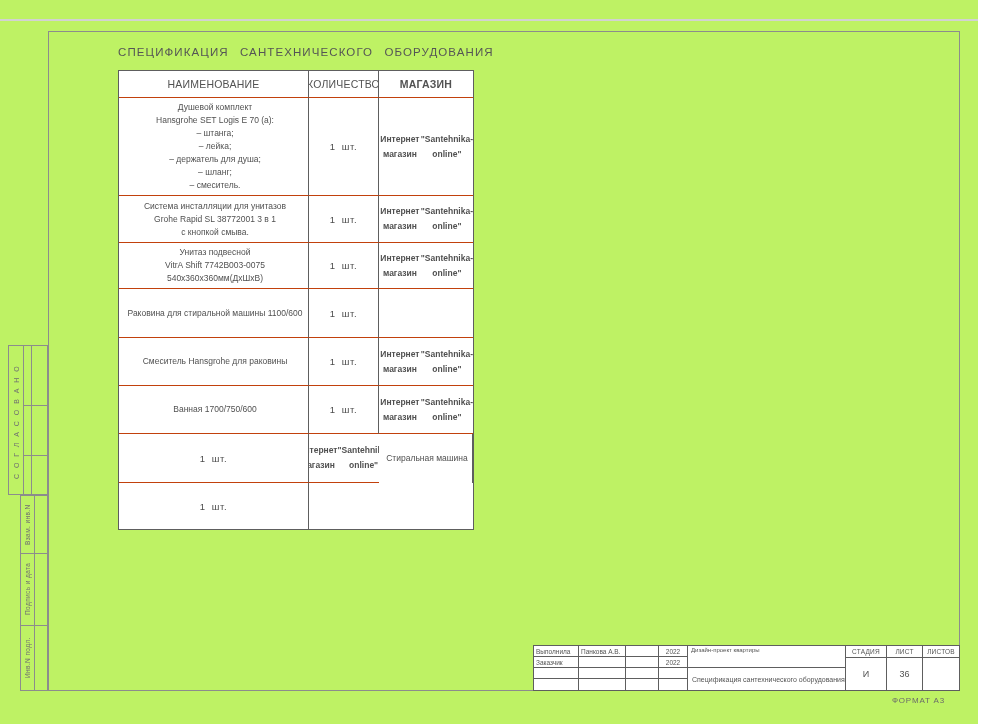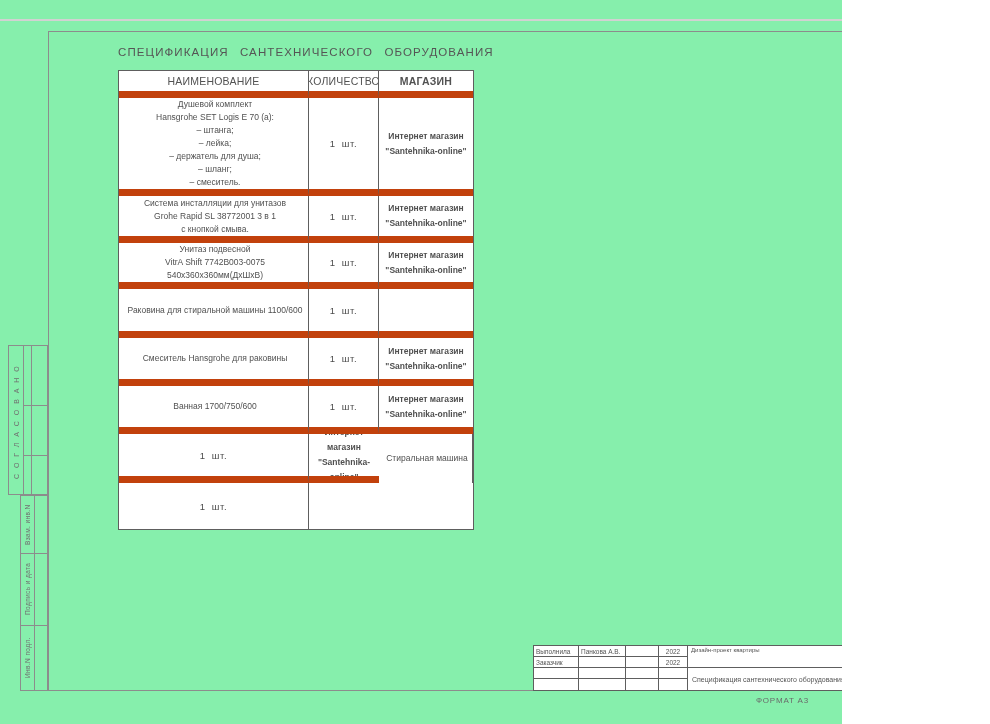--- a/index.html
+++ b/index.html
@@ -1,38 +1,38 @@
 <!DOCTYPE html>
 <html><head>
 <meta charset="utf-8">
 <style>
   * { margin:0; padding:0; box-sizing:border-box; }
   html,body { background:#fff; }
   .page {
-    position:relative; width:842px; height:724px; background:#86efac;
+    position:relative; width:978px; height:724px; background:#bef264;
     font-family:"Liberation Sans", sans-serif; color:#4c4c4c; overflow:hidden;
   }
   .top-edge { position:absolute; left:0; top:19px; width:990px; height:2px; background:#d2d2d2; }
   .frame { position:absolute; left:48px; top:31px; width:912px; height:660px; border:1.5px solid #8c8c8c; }
 
   .doc-title { position:absolute; left:118px; top:46px; width:354px; text-align:center;
     font-size:11.5px; letter-spacing:1.1px; word-spacing:7px; color:#555; white-space:nowrap; }
 
   .spec-table { position:absolute; left:118px; top:70px; display:grid;
     grid-template-columns:190px 70px 94px;
     grid-template-rows:27px 98px 47px 46px 49px 48px 48px 49px 46px;
     border:1.5px solid #5e5e5e; background:#fff; }
-  .t-cell { border-right:1px solid #5e5e5e; border-bottom:7px solid #c2410c; overflow:hidden; }
+  .t-cell { border-right:1px solid #5e5e5e; border-bottom:1px solid #c2410c; overflow:hidden; }
   .last-col { border-right:none;font-weight:bold; }
   .last-row { border-bottom:none; }
   .th { display:flex; align-items:center; justify-content:center; font-size:10.5px; letter-spacing:0.2px; color:#525252; white-space:nowrap; }
   .name { display:flex; flex-direction:column; justify-content:center; padding-left:7px; padding-right:4px;
     font-size:8.5px; line-height:13px; color:#505050;text-align:center; }
   .qty { display:flex; align-items:center; justify-content:center; font-size:9.5px; letter-spacing:0.6px; word-spacing:3px; }
-  .store { display:flex; flex-direction:column; align-items:center; justify-content:center;
+  .store { display:flex; align-items:center; justify-content:center;
     text-align:center; font-size:8.5px; line-height:15px; color:#505050; }
 
   .v-text { writing-mode:vertical-rl; transform:rotate(180deg); display:flex; align-items:center; justify-content:center; color:#707070; }
 
   .sogl { position:absolute; left:8px; top:345px; width:40px; height:150px; border:1px solid #8c8c8c; }
   .sogl .v1 { position:absolute; left:14px; top:0; bottom:0; width:0; border-left:1px solid #8c8c8c; }
   .sogl .v2 { position:absolute; left:22px; top:0; bottom:0; width:0; border-left:1px solid #8c8c8c; }
   .sogl .h1 { position:absolute; left:14px; right:0; top:59px; height:0; border-top:1px solid #8c8c8c; }
   .sogl .h2 { position:absolute; left:14px; right:0; top:109px; height:0; border-top:1px solid #8c8c8c; }
   .sogl .sogl-text { position:absolute; left:0; top:0; width:14px; height:148px; font-size:7px; letter-spacing:6px; }

